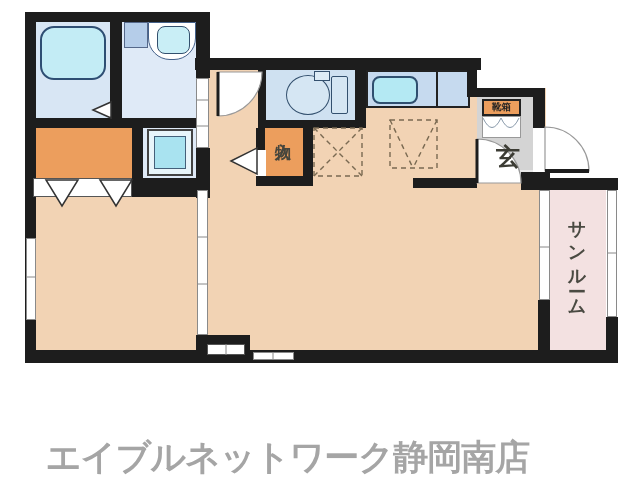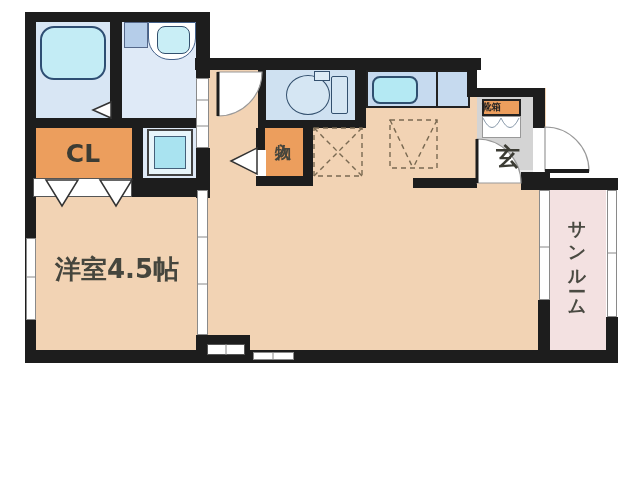--- a/index.html
+++ b/index.html
@@ -117,20 +117,19 @@
       <line x1="197" y1="237" x2="208" y2="237"></line>
         <line x1="197" y1="284" x2="208" y2="284"></line>
       <line x1="26" y1="277" x2="36" y2="277"></line>
       <line x1="226" y1="344" x2="226" y2="355"></line>
       <line x1="273" y1="352" x2="273" y2="360"></line>
       <line x1="539" y1="247" x2="550" y2="247"></line>
       <line x1="607" y1="253" x2="617" y2="253"></line>
     </g>
   </svg>
 
-  <div class="lbl" style="left:38px;top:139px;width:90px;text-align:center;font-size:25px;font-weight:600;color:#3c3c34;">CL</div>
-  <div class="lbl" style="left:38px;top:252px;width:158px;text-align:center;font-size:26px;font-weight:600;">洋室4.5帖</div>
   <div class="lbl vert" style="left:274px;top:131px;font-size:16px;font-weight:600;line-height:19px;">物入</div>
   <div class="lbl" style="left:494px;top:141px;width:28px;text-align:center;font-size:24px;font-weight:600;color:#3c3c34;">玄</div>
-  <div class="lbl" style="left:482px;top:101px;width:39px;font-size:9.5px;font-weight:600;color:#222;">靴箱</div>
+  <div class="lbl" style="left:482px;top:101px;width:39px;text-align:center;font-size:9.5px;font-weight:600;color:#222;">靴箱</div>
   <div class="lbl vert" style="left:565px;top:208px;font-size:18px;font-weight:600;letter-spacing:4px;color:#4a4a42;">サンルーム</div>
+  <div class="lbl" style="left:20px;top:434px;width:535px;text-align:center;font-size:35px;font-weight:bold;letter-spacing:-1px;color:#a5a5a5;">エイブルネットワーク静岡南店</div>
 
 </div>
 
 </body></html>

